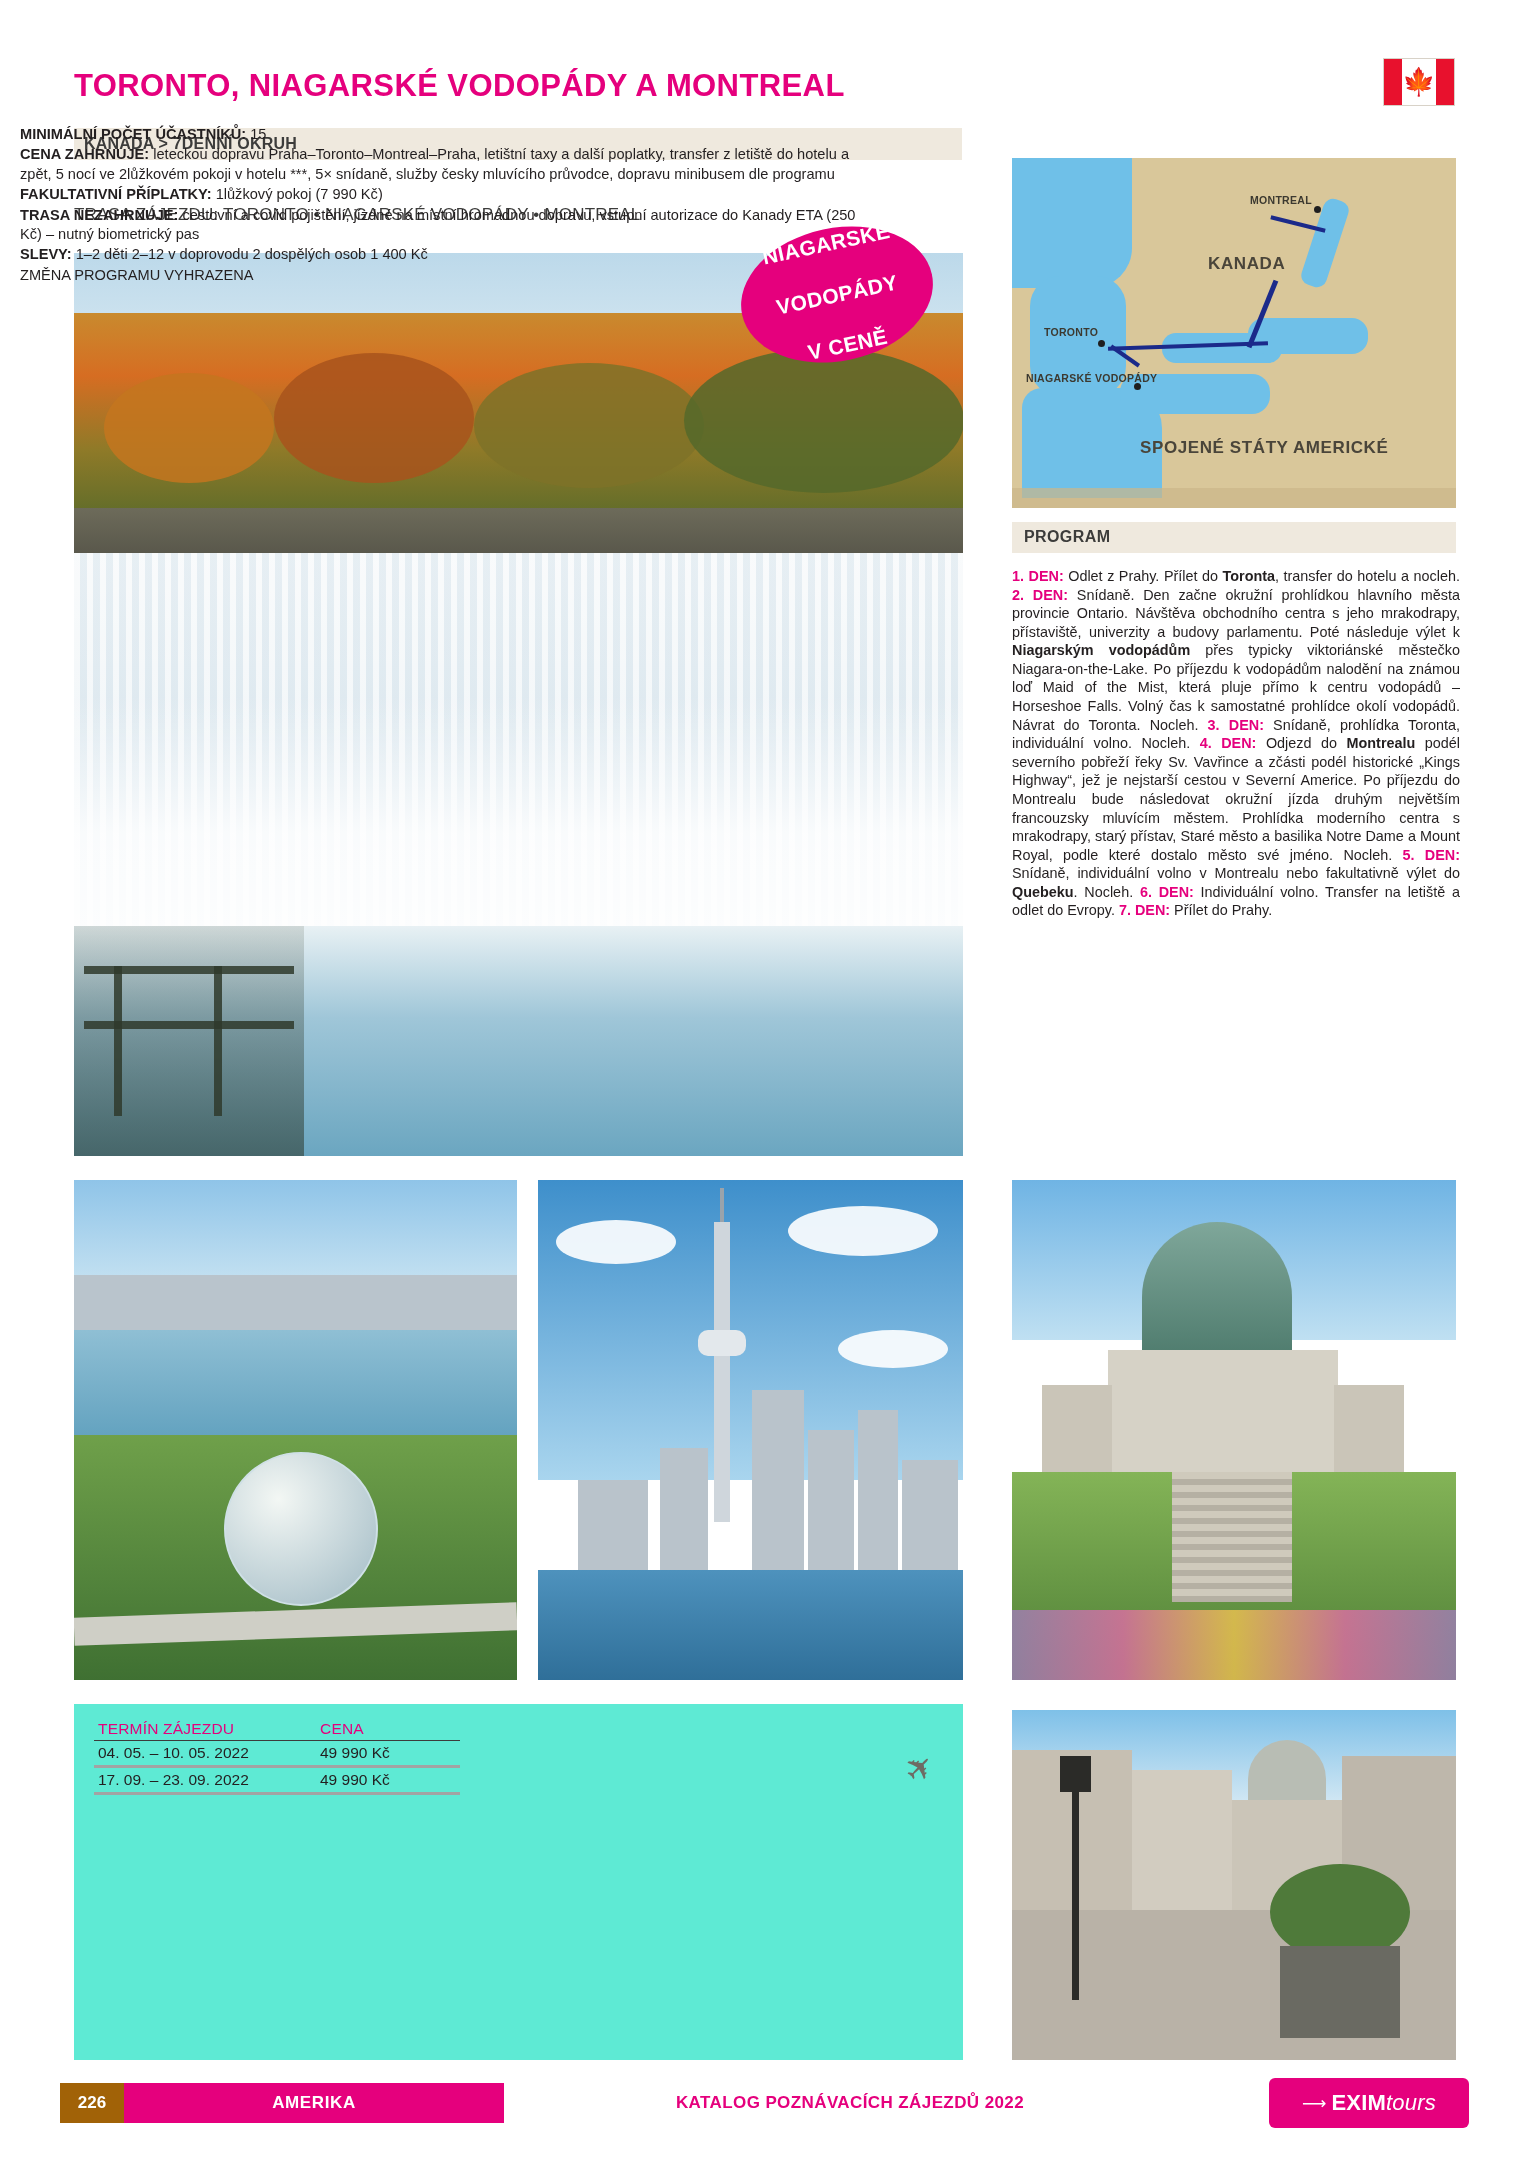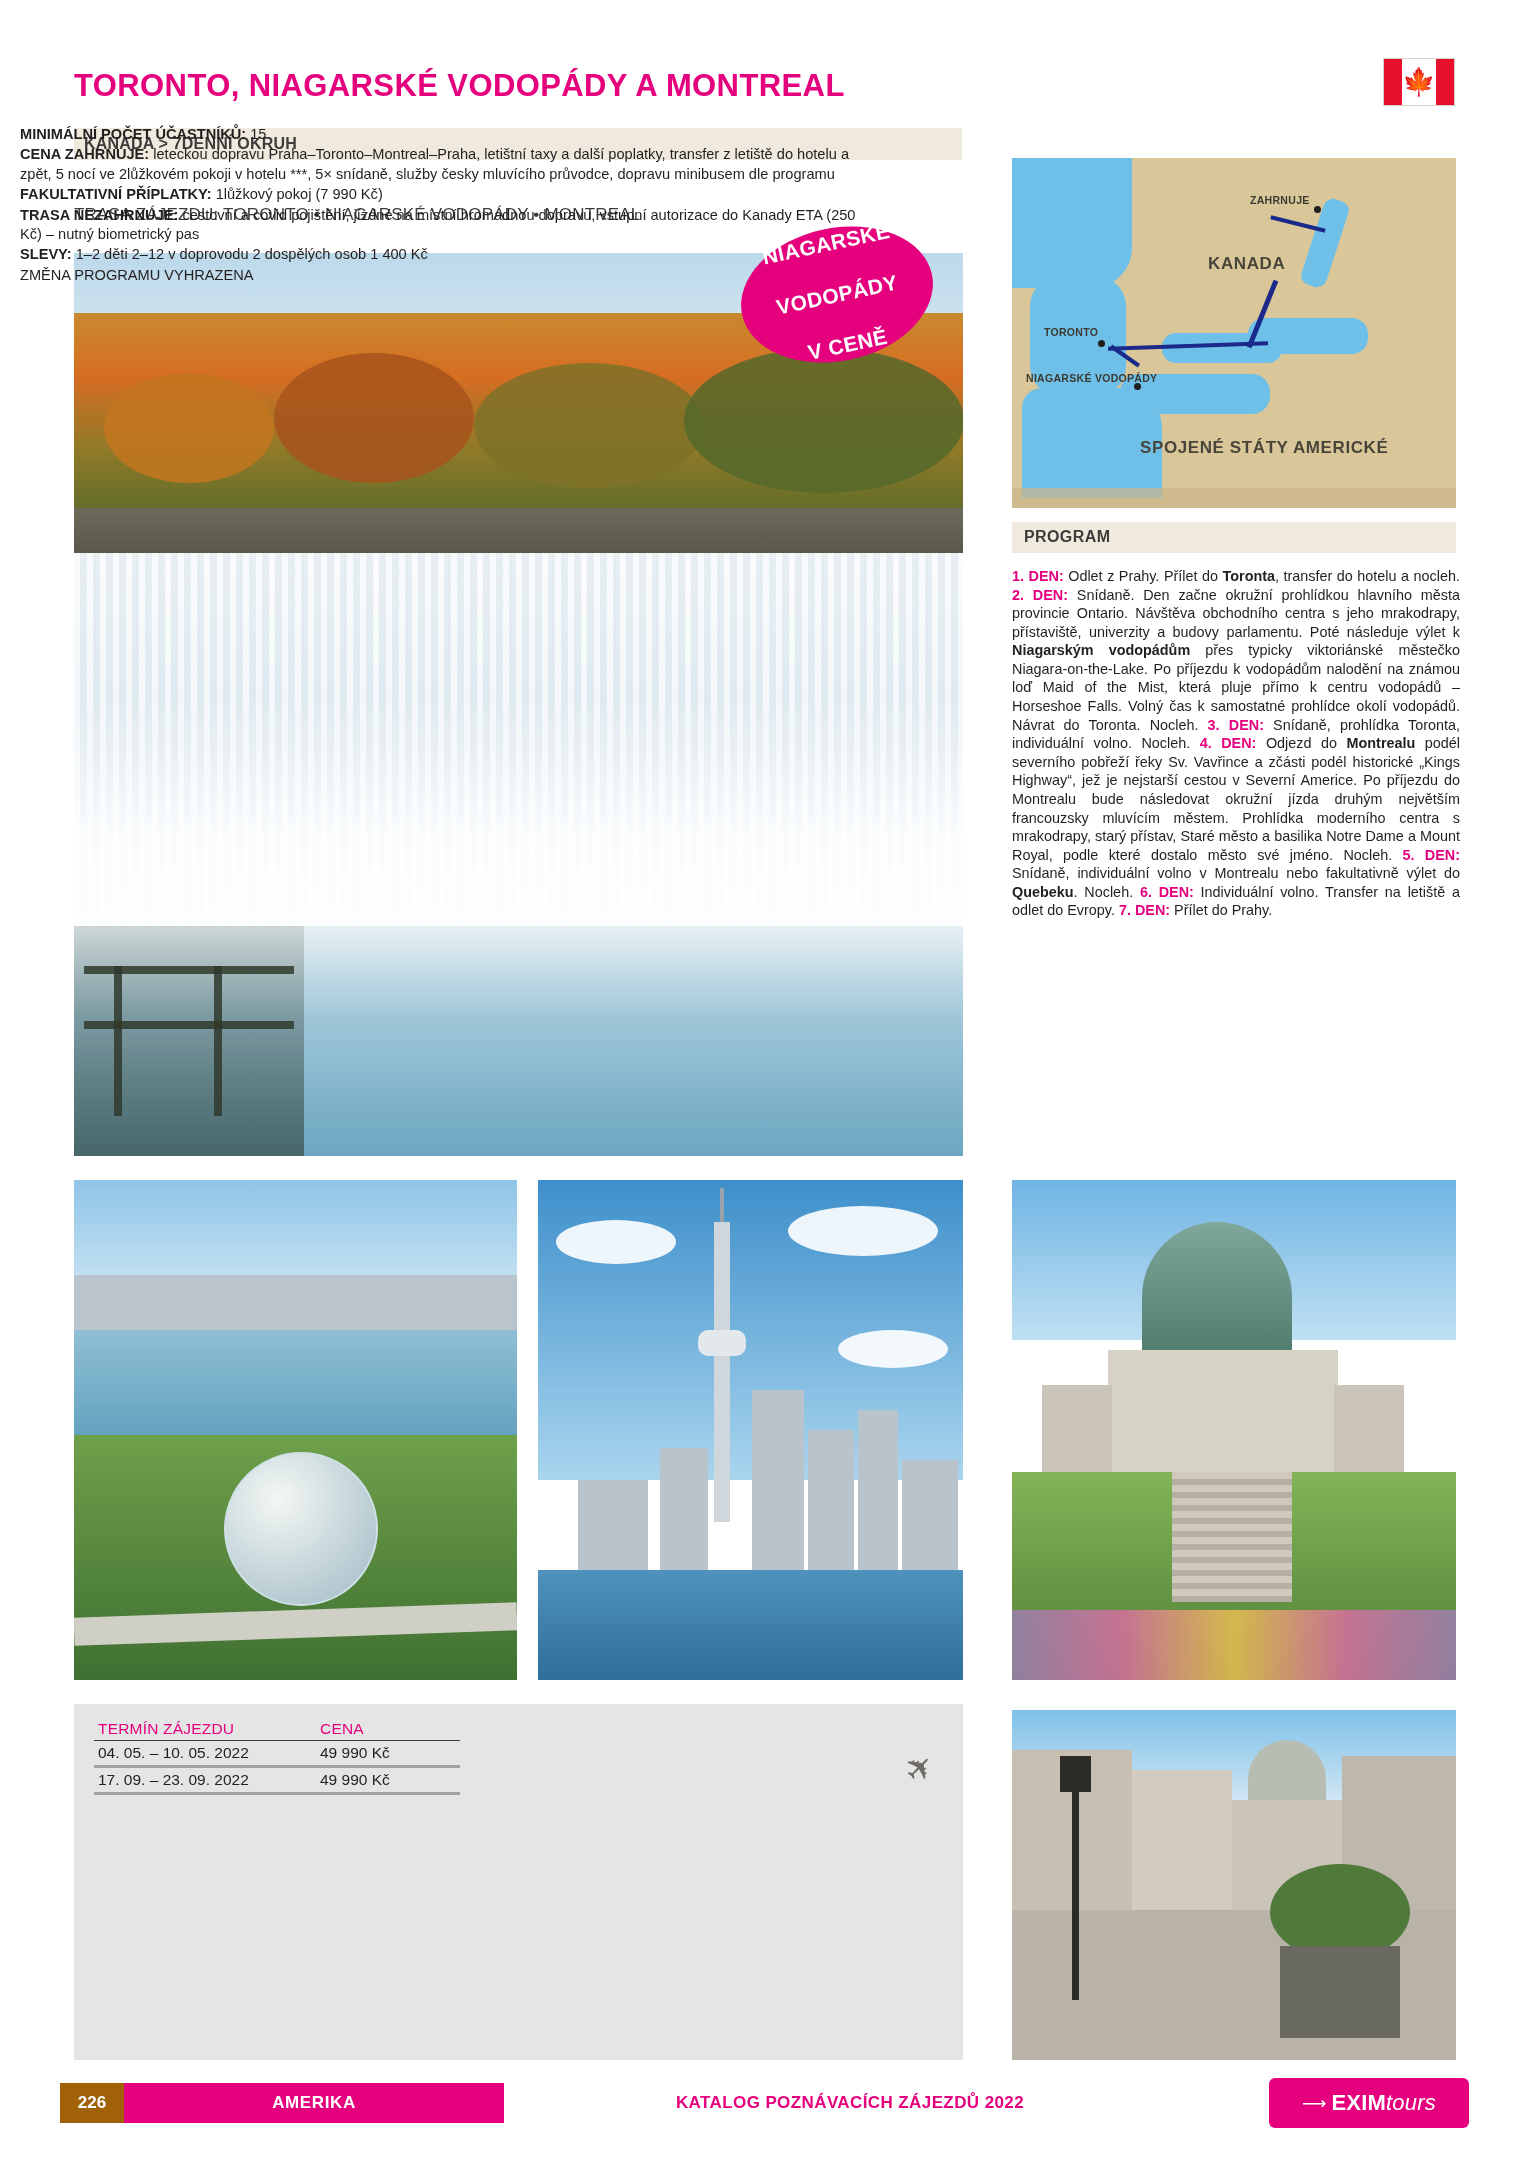--- a/index.html
+++ b/index.html
@@ -291,21 +291,21 @@
   .t4-planter { position:absolute; left:268px; bottom:22px; width:120px; height:92px; background:#6a6a62; }
   .t4-plant { position:absolute; left:258px; bottom:100px; width:140px; height:96px; border-radius:50%; background:#4f7a3a; }
 
   
   .info-panel {
     position: absolute;
     left: 74px;
     top: 1704px;
     width: 889px;
     height: 356px;
-    background: #e5e5e5;
+    background: #5eead4;
   }
   .price-table {
     position: absolute;
     left: 20px;
     top: 16px;
     width: 366px;
     border-collapse: collapse;
   }
   .price-table th {
     font-size: 15.5px;
@@ -469,21 +469,21 @@
     <div class="sea" style="left:10px;top:230px;width:140px;height:110px;border-radius:20px 40px 0 0;"></div>
     <div class="sea" style="left:108px;top:216px;width:150px;height:40px;border-radius:18px;"></div>
     <div class="sea" style="left:150px;top:175px;width:120px;height:30px;border-radius:14px;"></div>
     <div class="sea" style="left:236px;top:160px;width:120px;height:36px;border-radius:16px;"></div>
     <div class="sea" style="left:300px;top:40px;width:26px;height:90px;border-radius:10px;transform:rotate(18deg);"></div>
     <div class="land-shadow" style="left:0;top:330px;width:444px;height:20px;"></div>
 
     <div class="label" style="left:196px;top:96px;">KANADA</div>
     <div class="label" style="left:128px;top:280px;">SPOJENÉ STÁTY AMERICKÉ</div>
 
-    <div class="city" style="left:238px;top:36px;">ZAHRNUJE</div>
+    <div class="city" style="left:238px;top:36px;">MONTREAL</div>
     <div class="dot" style="left:302px;top:48px;"></div>
 
     <div class="city" style="left:32px;top:168px;">TORONTO</div>
     <div class="dot" style="left:86px;top:182px;"></div>
 
     <div class="city" style="left:14px;top:214px;">NIAGARSKÉ VODOPÁDY</div>
     <div class="dot" style="left:122px;top:225px;"></div>
 
     <div class="route-line" style="left:96px;top:186px;width:160px;height:4px;transform:rotate(-2deg);"></div>
     <div class="route-line" style="left:248px;top:120px;width:5px;height:72px;transform:rotate(22deg);"></div>

